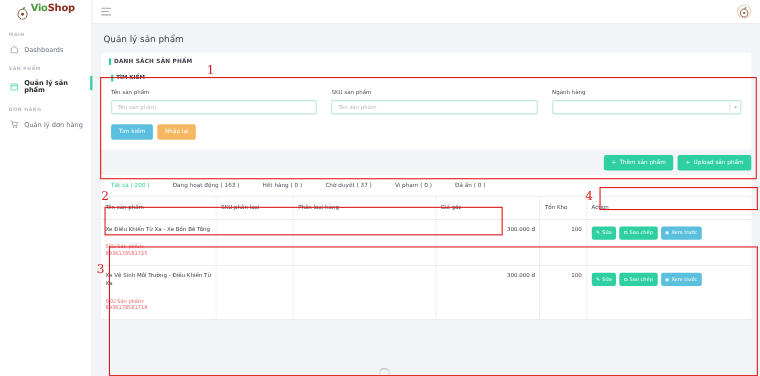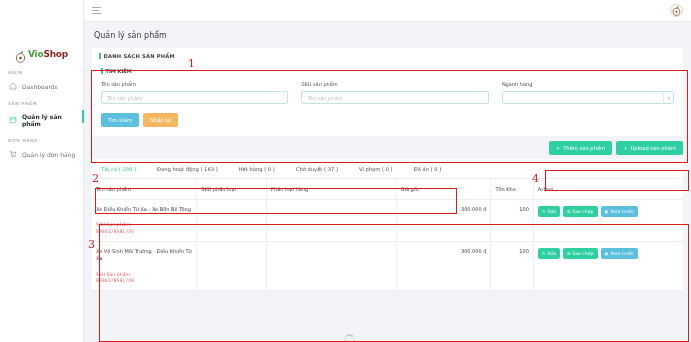--- a/index.html
+++ b/index.html
@@ -13,22 +13,22 @@
 
   
   #sidebar {
     width: 84px; height: 342px;
     background: #ffffff;
     border-right: 1px solid #e8eaee;
     flex: 0 0 84px;
     position: relative;
   }
   .brand {
-    height: 22px; display: flex; align-items: center; justify-content: center;
-    gap: 2px; padding-top: 3px; margin-top: 41px;
+    height: 22px; display: flex; align-items: flex-start; justify-content: center;
+    gap: 2px; padding-top: 3px;
   }
   .brand-icon { width: 11px; height: 12px; position: relative; }
   .brand-text { font-size: 9px; font-weight: bold; letter-spacing: -0.2px; }
   .brand-vio { color: #4a9c3f; }
   .brand-shop { color: #8a2b20; }
 
   .nav-section {
     font-size: 4.2px; color: #b6b9c4; letter-spacing: 0.5px;
     padding: 7px 0 3px 8px; text-transform: uppercase; font-weight: bold;
   }

